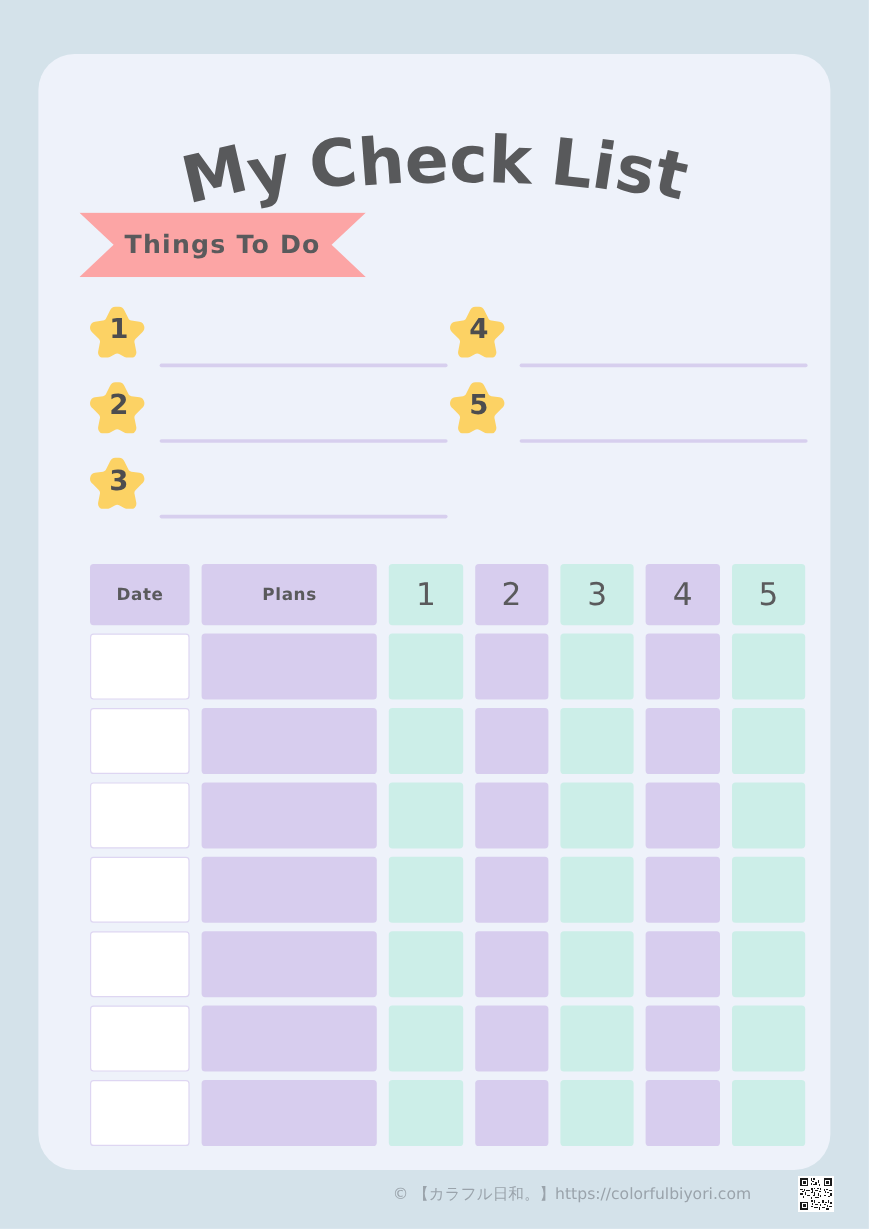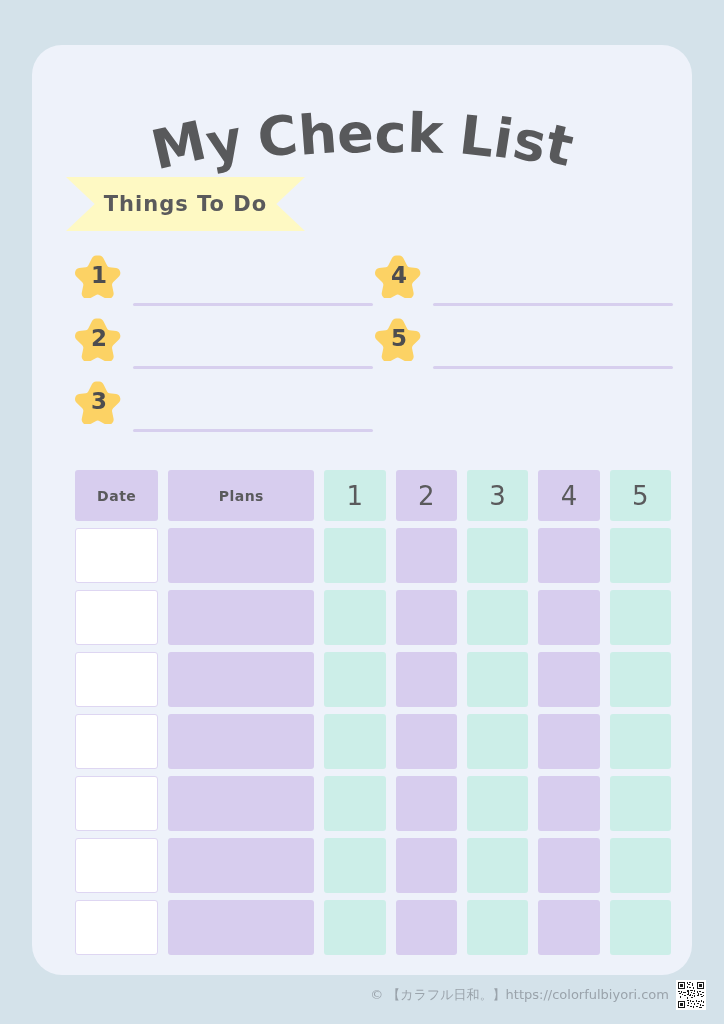--- a/index.html
+++ b/index.html
@@ -54,21 +54,21 @@
   }
   #title span.sp { width: 15px; }
 
   
   #ribbon {
     position: absolute;
     left: 34px;
     top: 132px;
     width: 239px;
     height: 54px;
-    background: #fef9c3;
+    background: #fca5a5;
     -webkit-clip-path: polygon(0 0, 100% 0, 88% 50%, 100% 100%, 0 100%, 12% 50%);
     clip-path: polygon(0 0, 100% 0, 88% 50%, 100% 100%, 0 100%, 12% 50%);
     display: flex;
     align-items: center;
     justify-content: center;
   }
   #ribbon-label {
     font-family: "DejaVu Sans", sans-serif;
     font-weight: bold;
     font-size: 21px;
@@ -179,22 +179,23 @@
   
   #footer {
     position: absolute;
     left: 0;
     bottom: 12px;
     width: 724px;
     height: 34px;
     display: flex;
     align-items: center;
     justify-content: flex-end;
-    padding-right: 18px;
+    padding-right: 29px;
     box-sizing: border-box;
+    gap: 32px;
   }
   #footer-text {
     font-family: "DejaVu Sans", sans-serif;
     font-size: 13px;
     color: #9aa3ab;
     margin-right: 7px;
     white-space: nowrap;
   }
   #qr {
     width: 30px;

